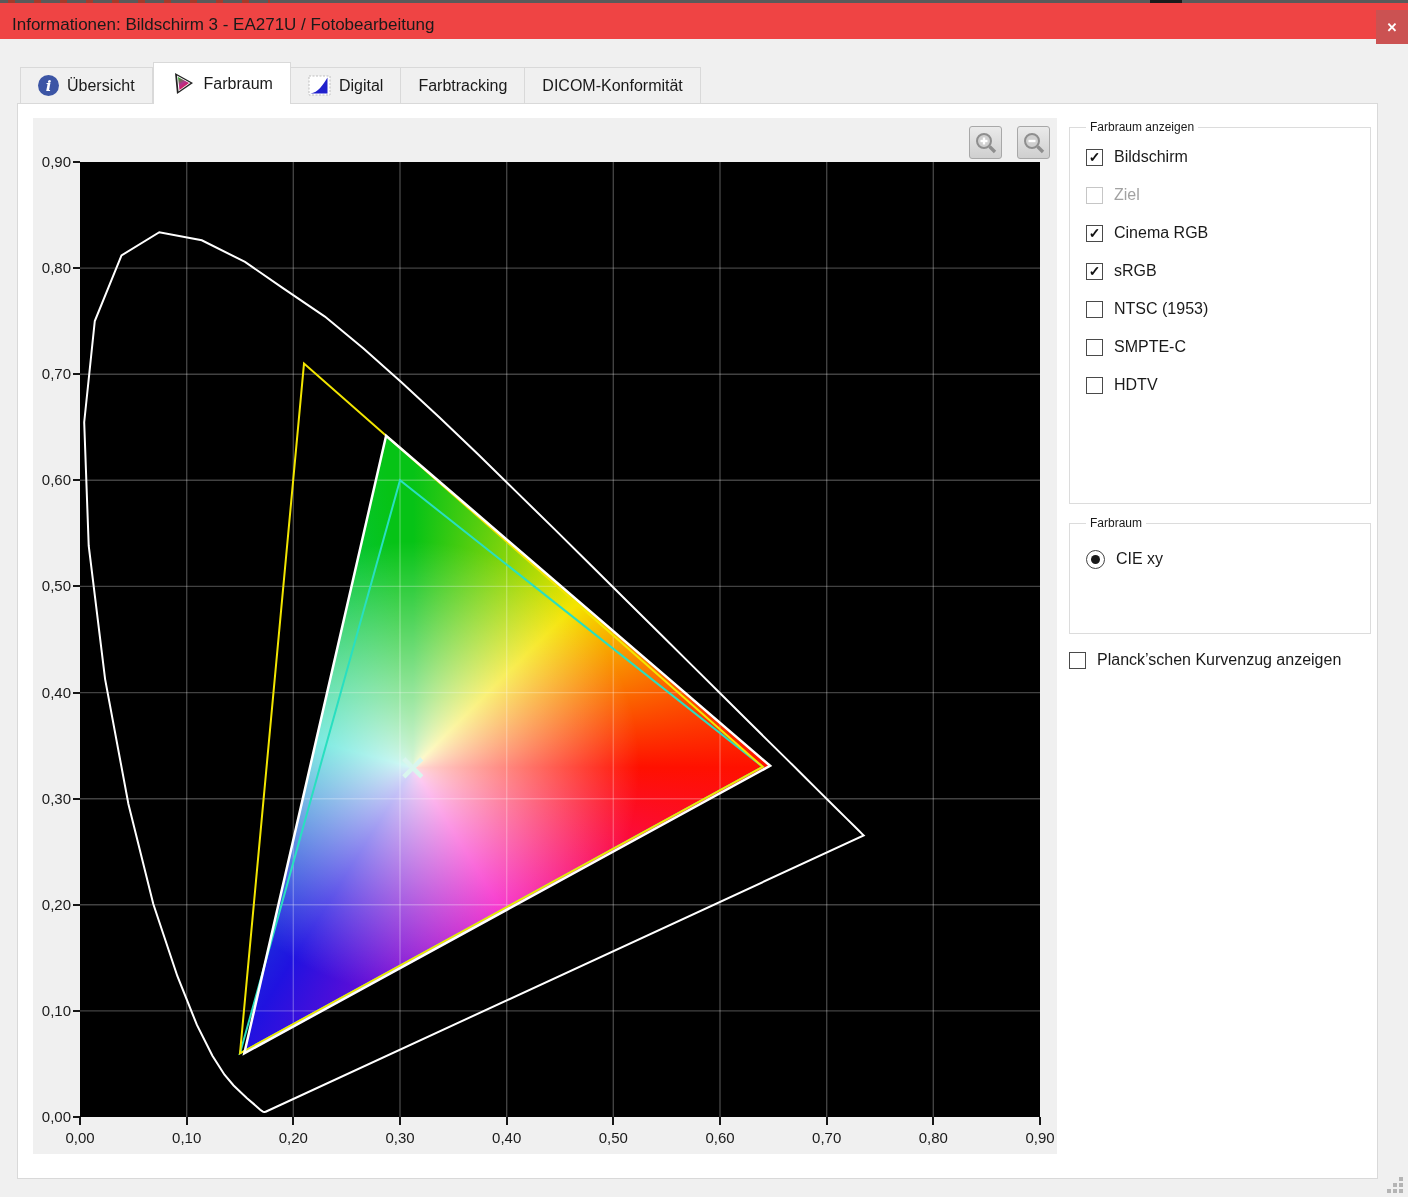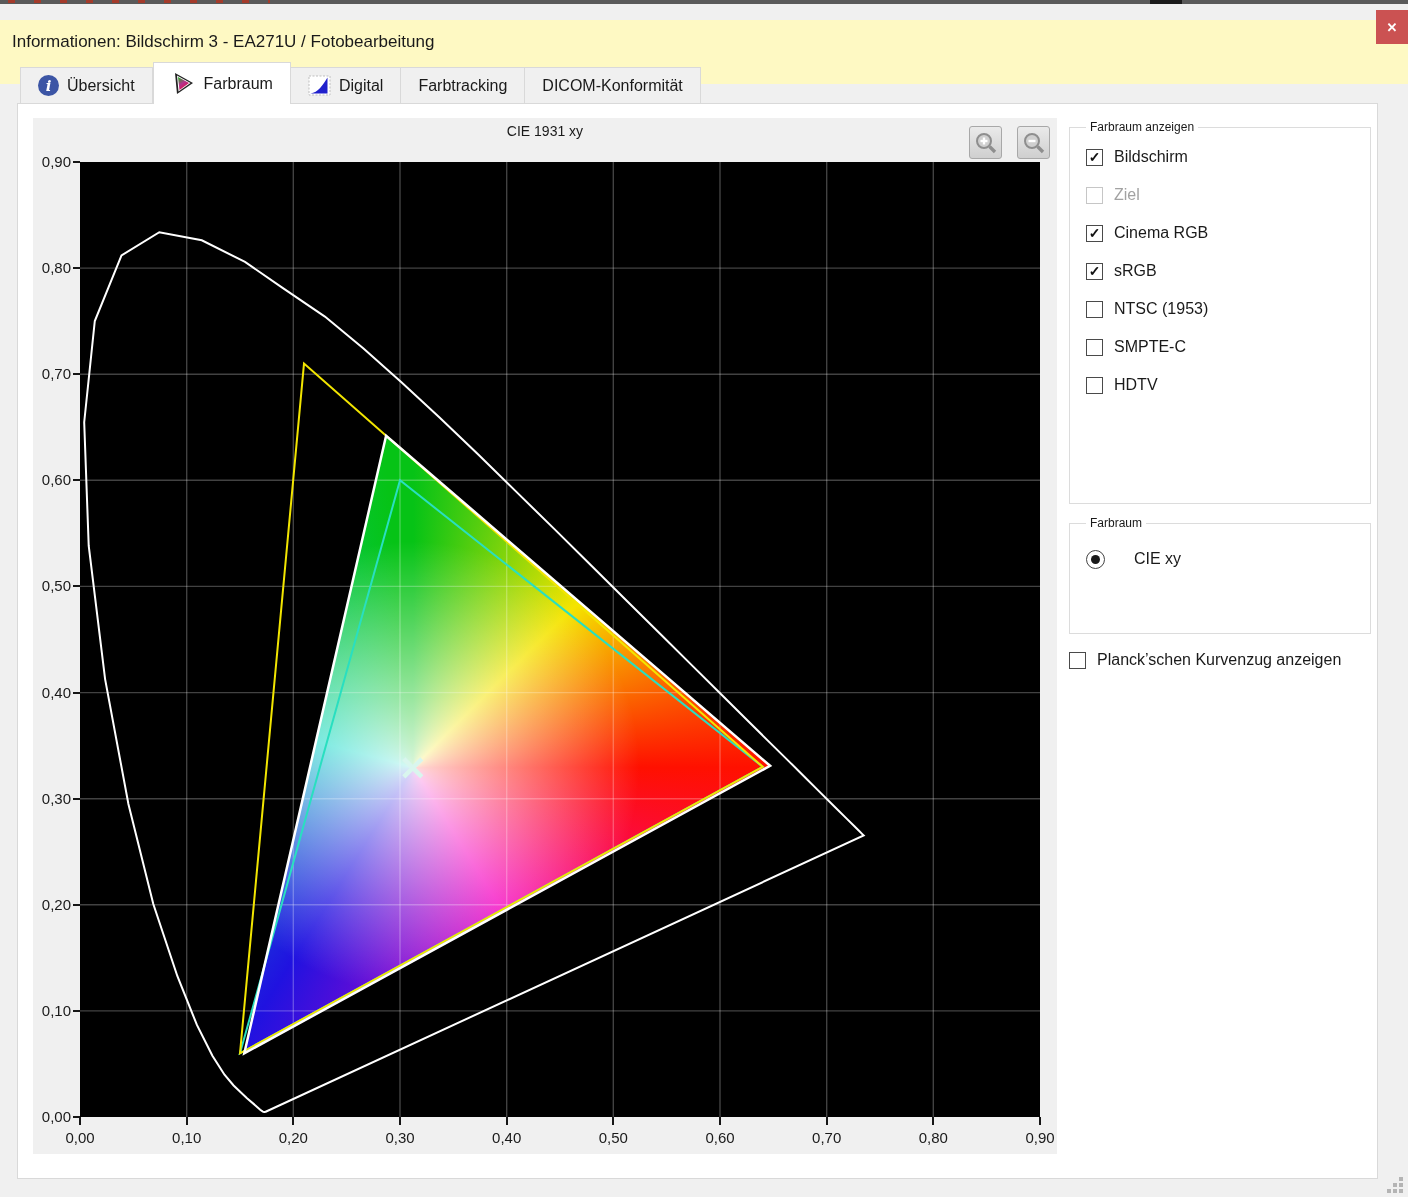--- a/index.html
+++ b/index.html
@@ -7,21 +7,21 @@
   body {
     width:1408px; height:1197px; position:relative; overflow:hidden;
     background:#f0f0f0; font-family:"Liberation Sans", sans-serif; color:#1a1a1a;
   }
   
   .top-strip { position:absolute; left:0; top:0; width:1408px; height:4px; background:#5a5a5a; }
   .top-strip .dashes { position:absolute; left:8px; top:0; width:262px; height:3px;
     background:repeating-linear-gradient(90deg,#a43b2b 0 7px, transparent 7px 26px); }
   .top-strip .dark-seg { position:absolute; left:1150px; top:0; width:32px; height:4px; background:#1b1b1b; }
   
-  .title-bar { position:absolute; left:0; top:20px; width:1408px; height:64px; background:#fef9c3; }
+  .title-bar { position:absolute; left:0; top:3px; width:1408px; height:36px; background:#ef4444; }
   .title-bar .title { position:absolute; left:12px; top:12px; font-size:17px; white-space:nowrap; }
   .close-btn { position:absolute; left:1376px; top:10px; width:32px; height:34px; border:none;
     background:#cb5252; color:#fff; font-size:13px; font-weight:bold;
     display:flex; align-items:center; justify-content:center; cursor:pointer; }
   
   .page { position:absolute; left:17px; top:103px; width:1361px; height:1076px;
     background:#fff; border:1px solid #d9d9d9; }
   
   .tab-bar { position:absolute; left:20px; top:62px; height:42px; display:flex; align-items:flex-end; z-index:5; }
   .tab { display:flex; align-items:center; gap:8px; padding:0 17px; height:37px;
@@ -51,21 +51,21 @@
   fieldset { border:1px solid #dcdcdc; margin:0; padding:4px 0 0 16px; background:#fff; }
   legend { font-size:12px; padding:0 4px; }
   #gamut-group { position:absolute; left:1069px; top:120px; width:302px; height:384px; }
   #space-group { position:absolute; left:1069px; top:516px; width:302px; height:118px; padding-top:10px; }
   #extra-options { position:absolute; left:1069px; top:641px; width:312px; }
   .check-row { display:flex; align-items:center; gap:11px; height:38px; font-size:16px; cursor:pointer; }
   .checkbox { width:17px; height:17px; border:1px solid #4a4a4a; background:#fff; flex:0 0 17px;
     display:flex; align-items:center; justify-content:center; font-size:14px; font-weight:bold; color:#111; line-height:1; }
   .check-row.disabled .checkbox { border-color:#c6c6c6; }
   .check-row.disabled .check-label { color:#a2a2a2; }
-  .radio-row { display:flex; align-items:center; gap:29px; height:38px; font-size:16px; cursor:pointer; }
+  .radio-row { display:flex; align-items:center; gap:11px; height:38px; font-size:16px; cursor:pointer; }
   .radio { width:19px; height:19px; border-radius:50%; border:1px solid #444; background:#fff; flex:0 0 19px;
     display:flex; align-items:center; justify-content:center; }
   .radio .dot { width:9px; height:9px; border-radius:50%; background:#191919; display:none; }
   .radio.selected .dot { display:block; }
   
   .resize-grip { position:absolute; right:5px; bottom:4px; width:18px; height:18px; cursor:nwse-resize; }
   .grip-dot { position:absolute; right:0; bottom:0; width:4px; height:4px; background:#b4b4b4;
     box-shadow:-6px 0 #b4b4b4, -12px 0 #b4b4b4, 0 -6px #b4b4b4, -6px -6px #b4b4b4, 0 -12px #b4b4b4; }
 </style>
 </head>
@@ -118,21 +118,20 @@
     </div>
     <div class="tab">
       <span>Farbtracking</span>
     </div>
     <div class="tab">
       <span>DICOM-Konformität</span>
     </div>
   </div>
 
 <div class="chart-panel">
-  <div class="chart-title">CIE 1931 xy</div>
   <button class="zoom-btn zin">
     <span class="icon-svg">
       <svg width="24" height="24" viewBox="0 0 24 24">
         <circle cx="10" cy="10" r="7" fill="#cfcfcf" stroke="#8e8e8e" stroke-width="2"></circle>
         <line x1="15.5" y1="15.5" x2="21" y2="21" stroke="#8e8e8e" stroke-width="3.4"></line>
         <line x1="6.5" y1="10" x2="13.5" y2="10" stroke="#ffffff" stroke-width="2.4"></line>
         <line x1="10" y1="6.5" x2="10" y2="13.5" stroke="#ffffff" stroke-width="2.4"></line>
       </svg>
     </span>
   </button>

